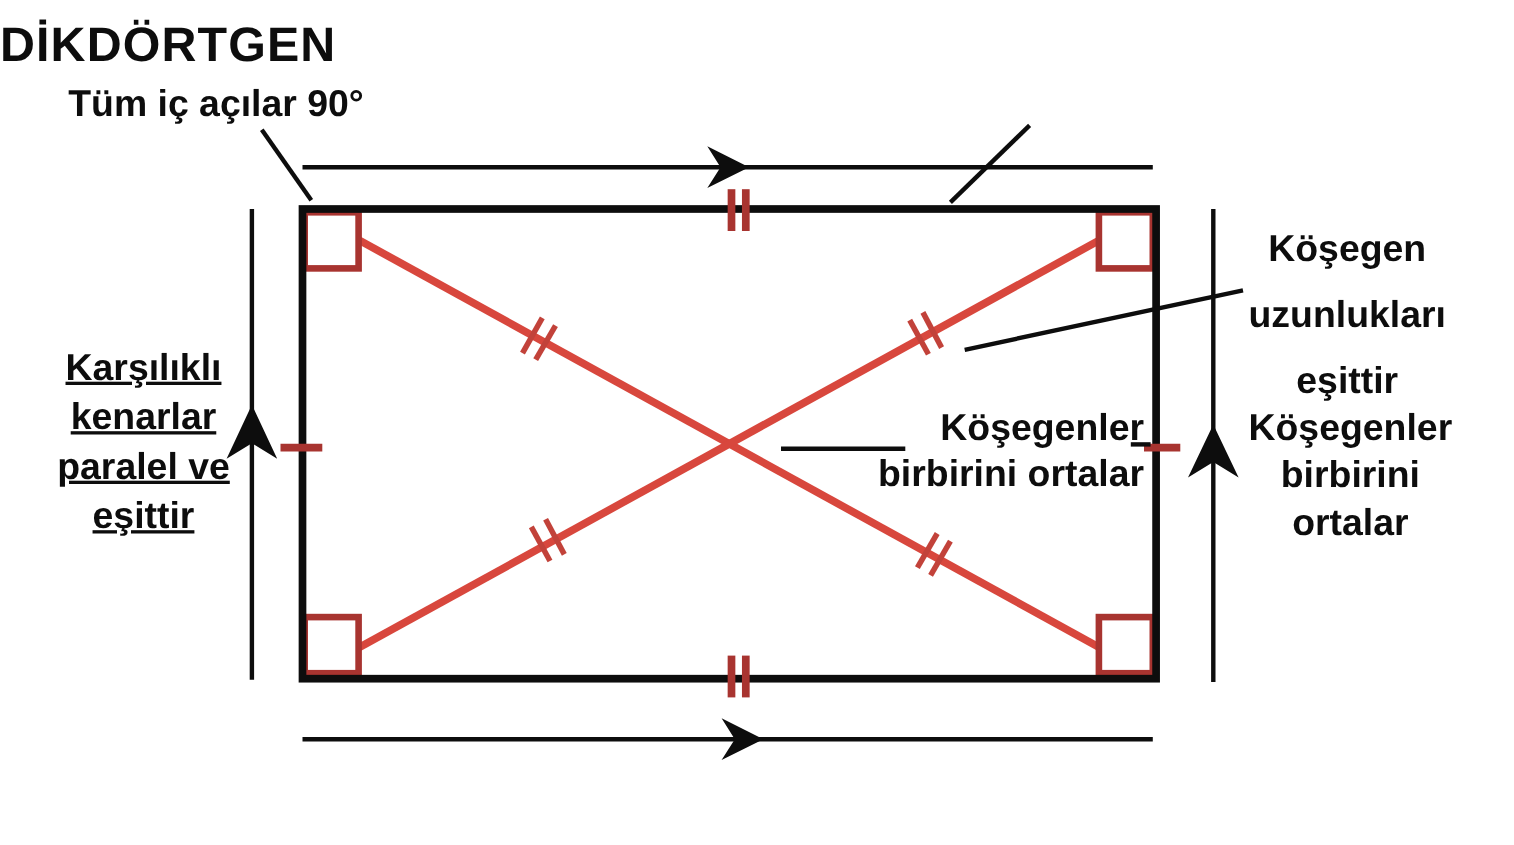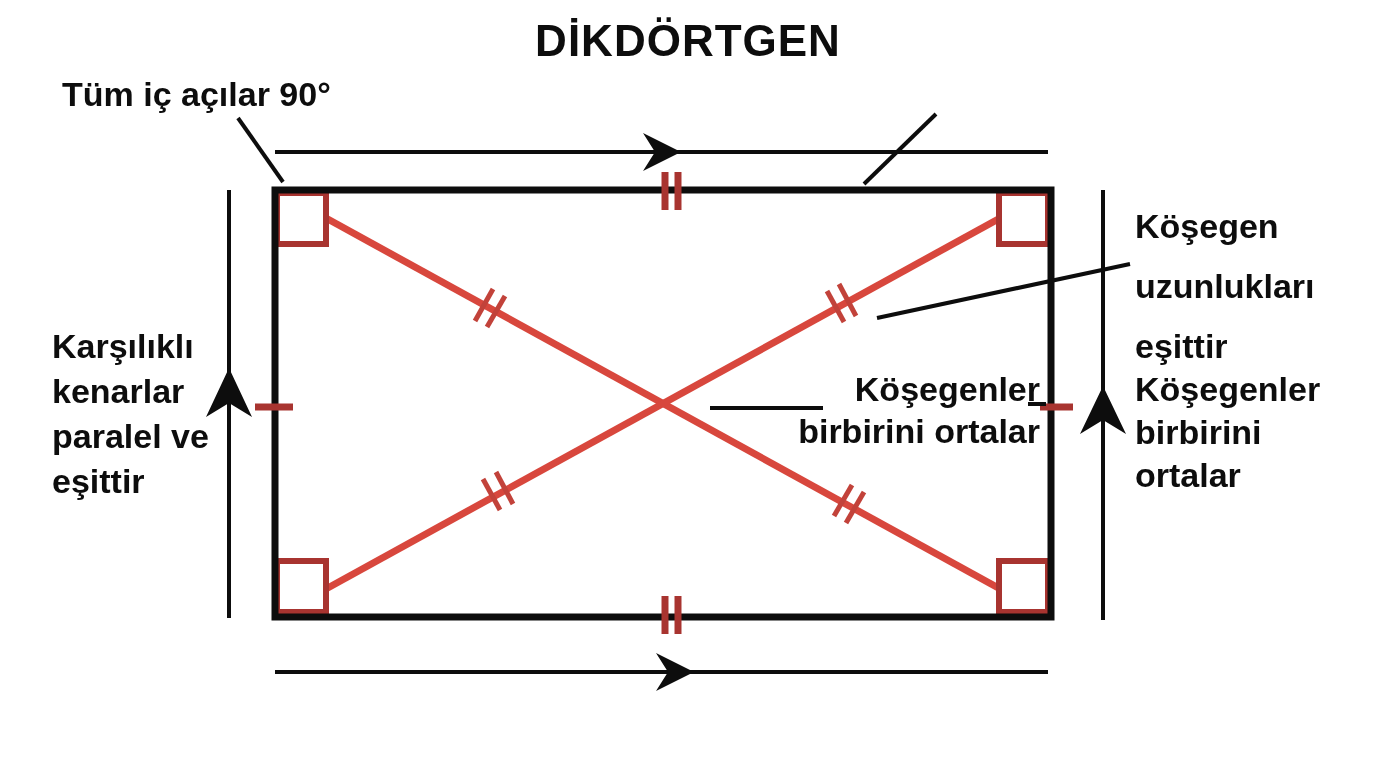--- a/index.html
+++ b/index.html
@@ -17,35 +17,36 @@
     width: 1376px;
     height: 768px;
   }
   .label {
     position: absolute;
     font-weight: bold;
     font-size: 34px;
     line-height: 44px;
     color: #0d0d0d;
     white-space: pre-line;
+    text-align: center;
   }
   .title {
     position: absolute;
     left: 0;
     top: 16px;
     width: 100%;
-    text-align: center;
+    text-align: left;
     font-weight: bold;
     font-size: 44px;
     letter-spacing: 1px;
     color: #0d0d0d;
   }
   .lbl-angles       { left: 62px;  top: 72px; }
   .lbl-top-sides    { left: 925px; top: 57px;  width: 335px; text-align: center; line-height: 40px; }
-  .lbl-left-sides   { left: 52px;  top: 324px; line-height: 45px; }
+  .lbl-left-sides   { left: 52px;  top: 312px; line-height: 45px; text-decoration: underline; }
   .lbl-diag-len     { left: 1135px; top: 196px; line-height: 60px; }
   .lbl-bisect-right { left: 1135px; top: 368px; line-height: 43px; }
   .lbl-bisect-inner { left: 698px; top: 368px; width: 342px; text-align: right; line-height: 42px; }
 </style>
 </head>
 <body>
 
 <div class="canvas">
 
   <svg class="diagram-svg" viewBox="0 0 1376 768">

